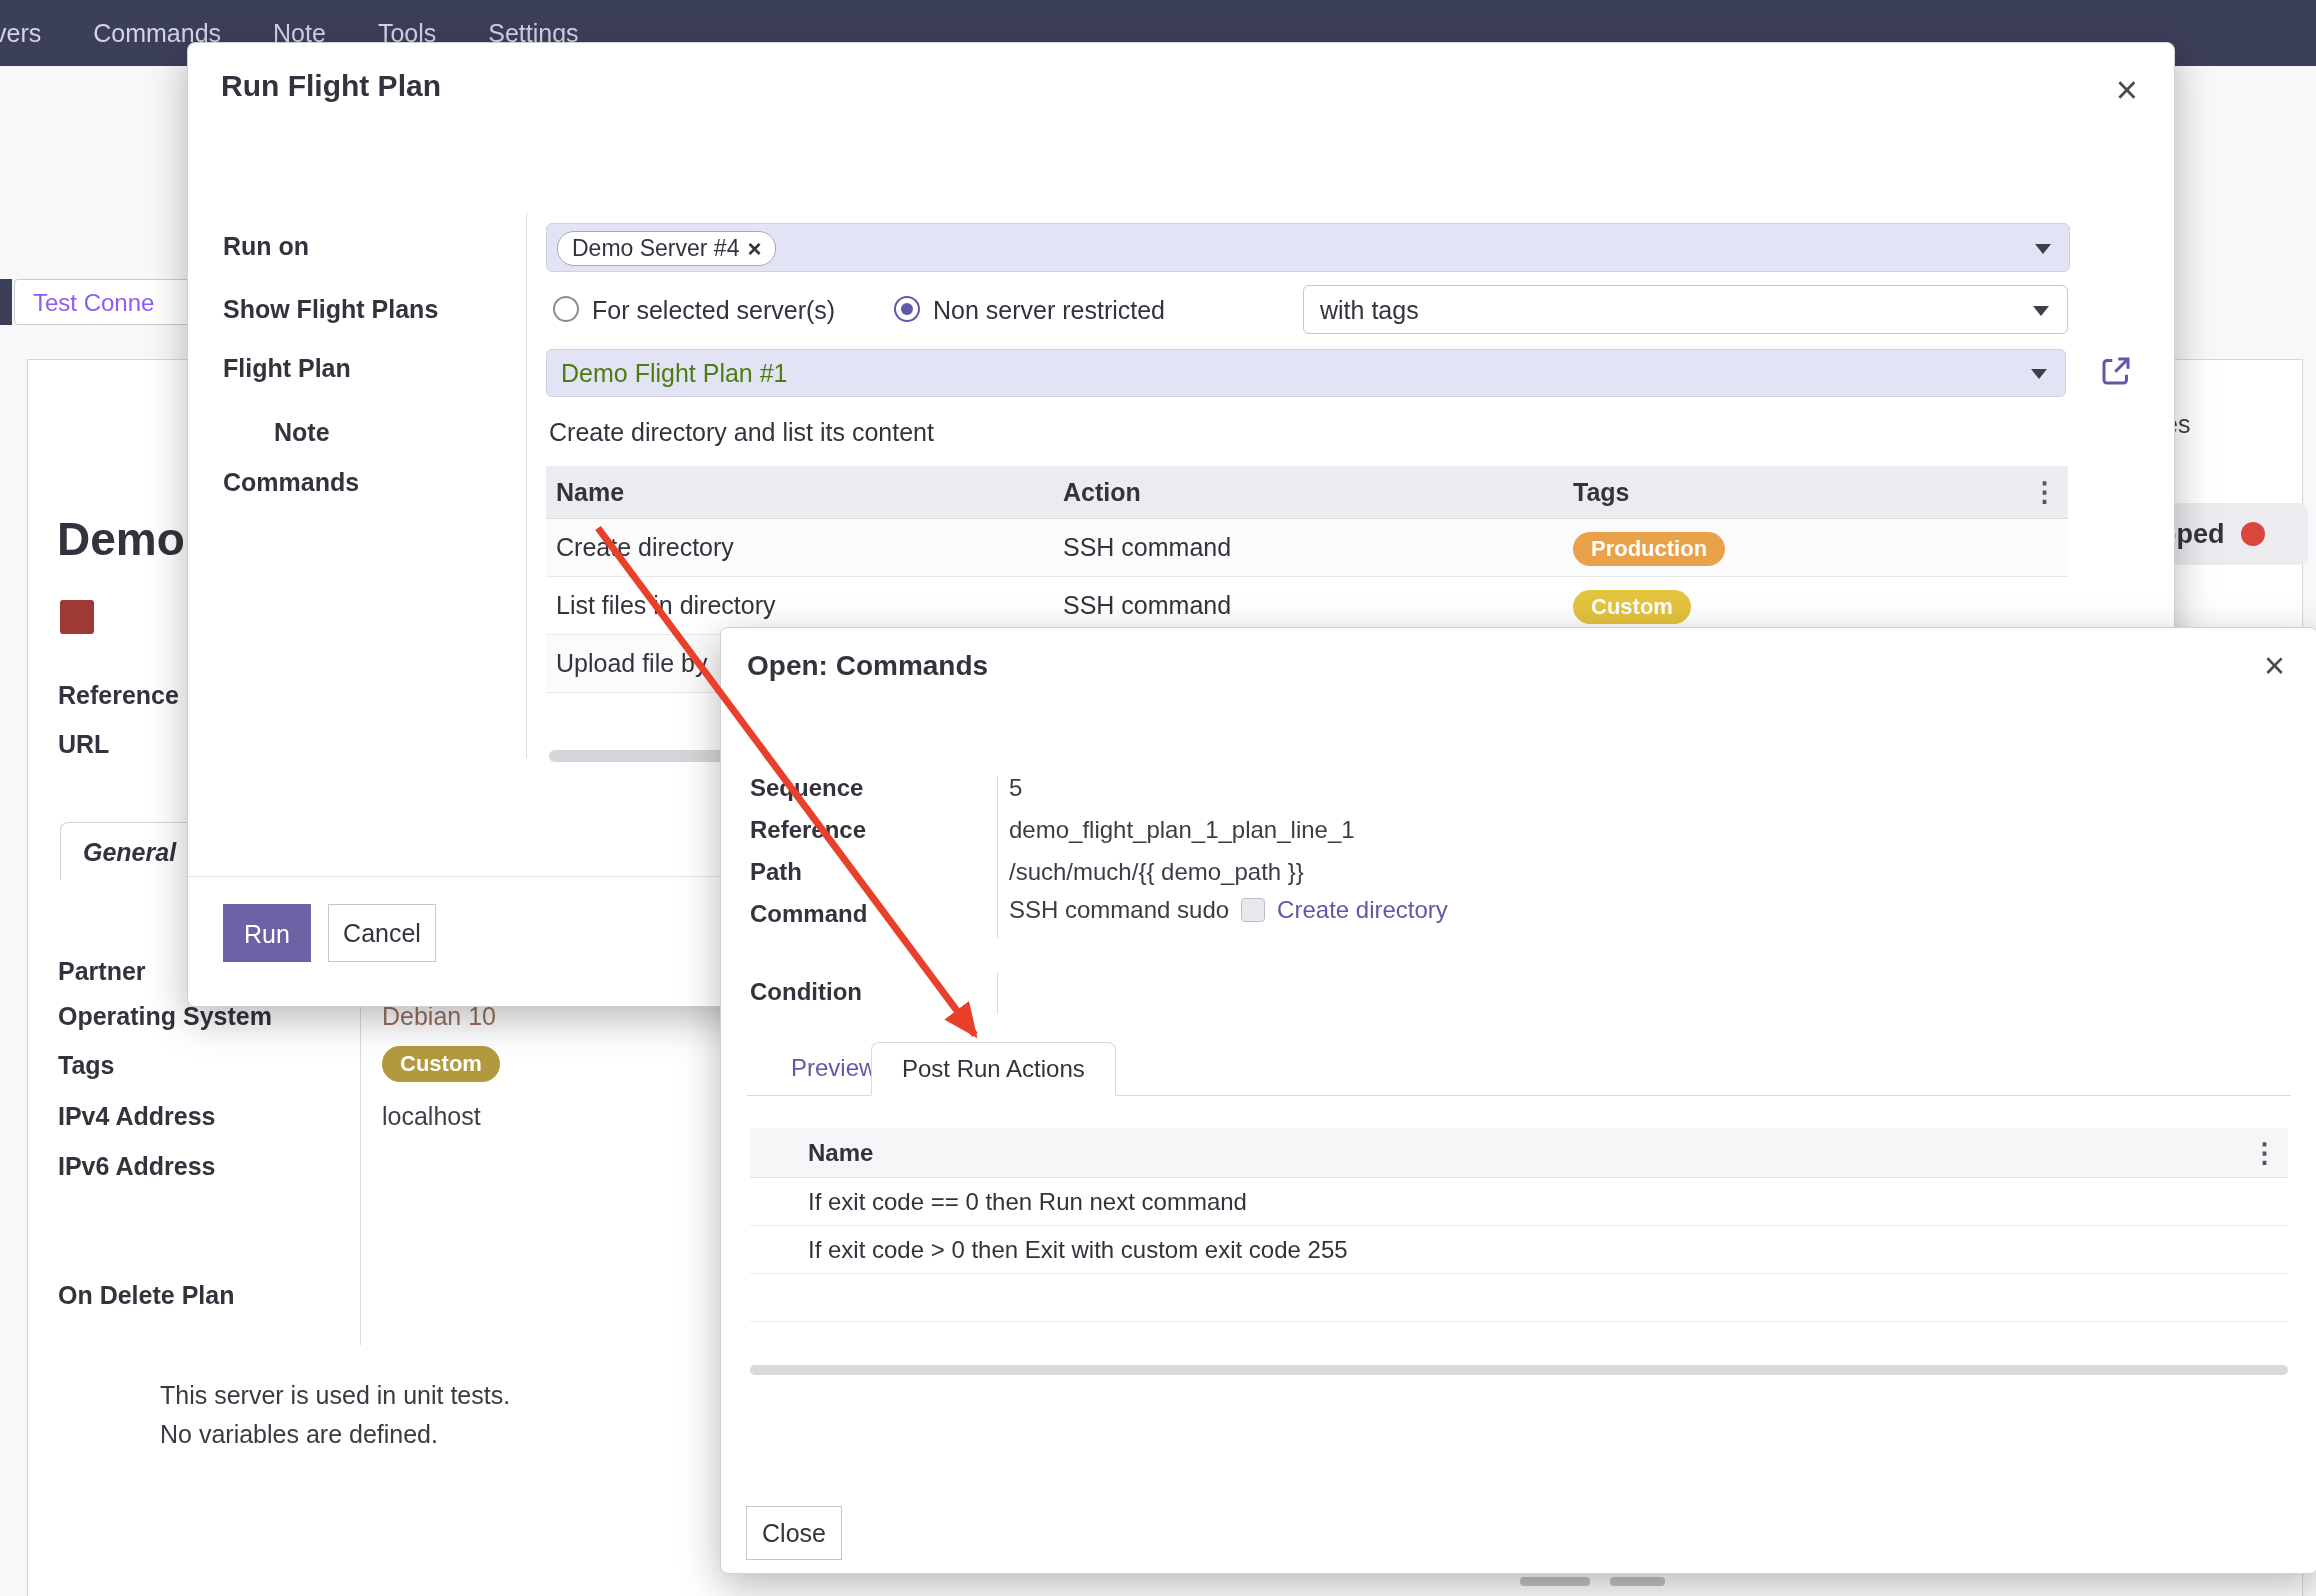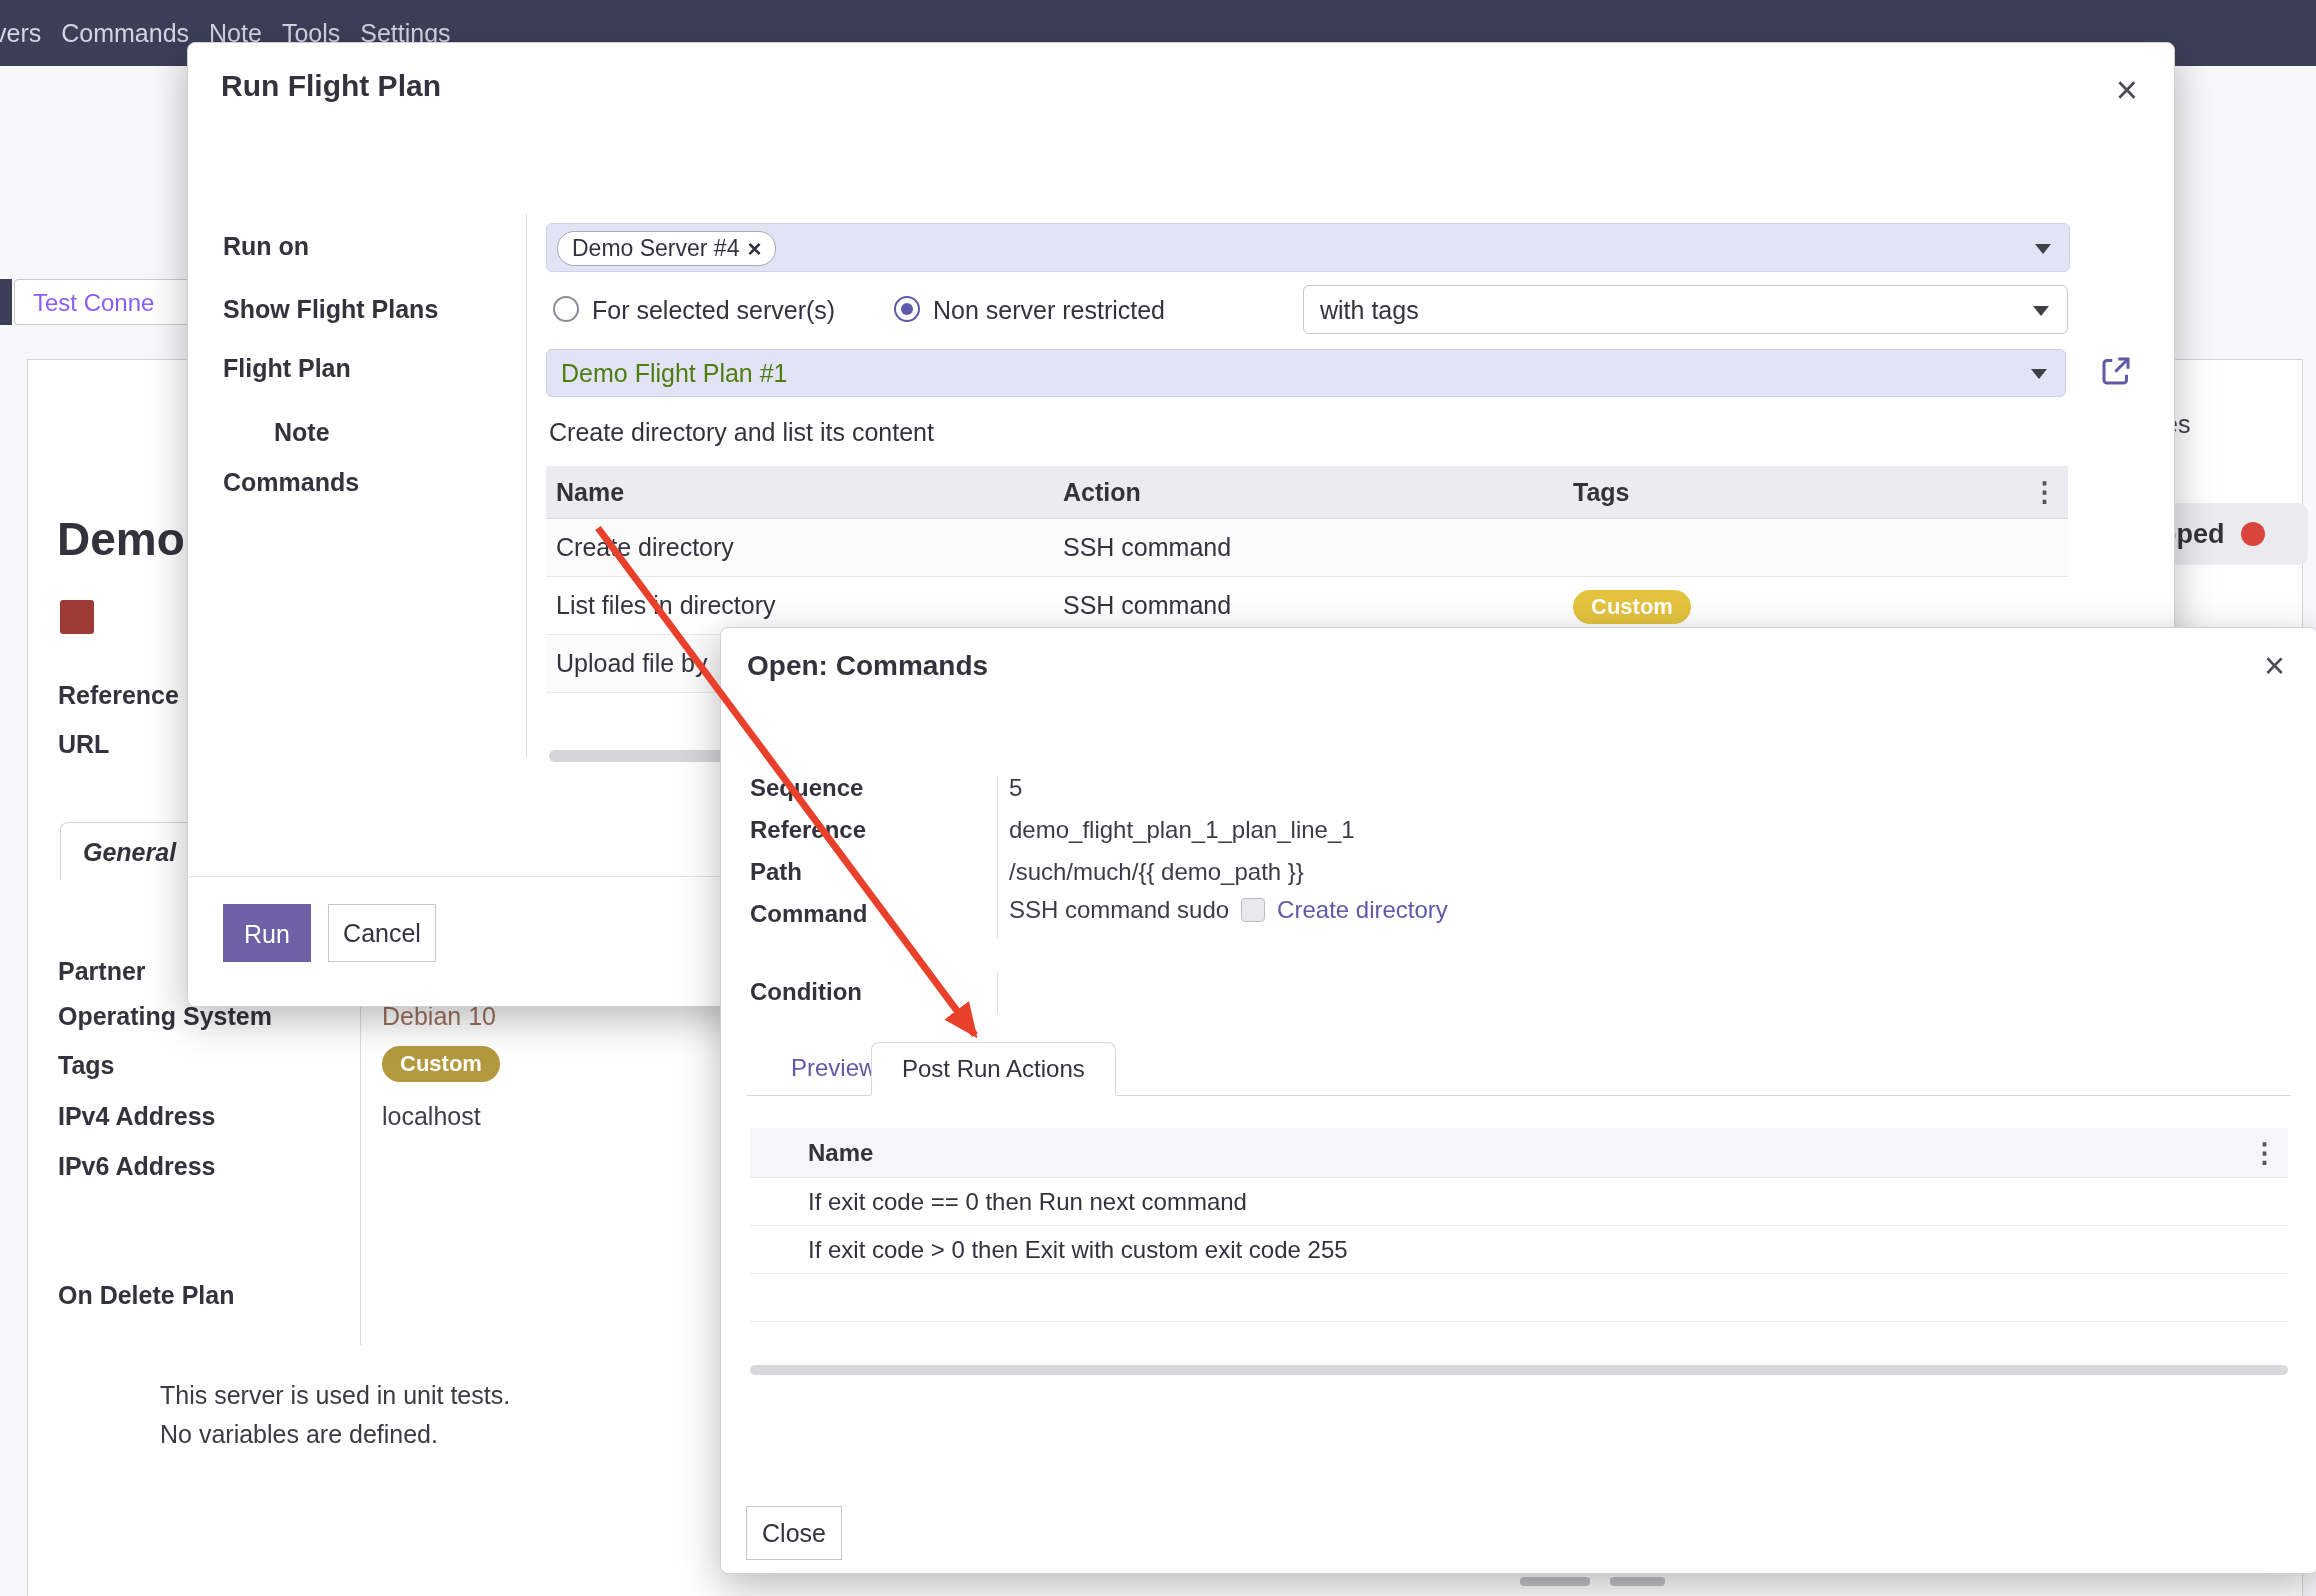--- a/index.html
+++ b/index.html
@@ -2,21 +2,21 @@
 <html><head>
 <meta charset="utf-8">
 <style>
   html,body{margin:0;padding:0;background:#f8f8fa;}
   .screen{position:relative;width:2316px;height:1596px;overflow:hidden;
           font-family:"Liberation Sans",sans-serif;color:#33333d;background:#f8f8fa;}
   .abs{position:absolute;}
 
   
   .topnav{position:absolute;left:0;top:0;width:2316px;height:66px;background:#3c3f58;
-          display:flex;align-items:center;gap:20px;z-index:3;color:#d3d4e4;font-size:25px;}
+          display:flex;align-items:center;gap:52px;z-index:3;color:#d3d4e4;font-size:25px;}
   .nav-item{line-height:66px;white-space:nowrap;cursor:pointer;}
   .nav-item:first-child{margin-left:-6px;}
 
   
   .dark-sliver{position:absolute;left:0;top:279px;width:12px;height:46px;background:#3c3f58;z-index:2;}
   .test-conn-btn{position:absolute;left:14px;top:279px;height:46px;width:212px;overflow:hidden;
                  background:#fff;border:1px solid #c9c9ce;border-radius:4px;font-size:24px;color:#8b5cf6;
                  line-height:46px;padding-left:18px;box-sizing:border-box;z-index:2;white-space:nowrap;}
   .content-card{position:absolute;left:27px;top:359px;width:2274px;height:1260px;background:#fff;
                 border:1px solid #d6d6da;z-index:1;}
@@ -228,20 +228,23 @@
     <div class="abs tbl1">
       <div class="hd">
         <div class="c-name">Name</div>
         <div class="c-action">Action</div>
         <div class="c-tags">Tags</div>
         <span class="kebab">⋮</span>
       </div>
       <div class="row">
         <div class="c-name">Create directory</div>
         <div class="c-action">SSH command</div>
+        <div class="c-tags">
+          <span class="pill pill-production">Production</span>
+        </div>
       </div>
       <div class="row">
         <div class="c-name">List files in directory</div>
         <div class="c-action">SSH command</div>
         <div class="c-tags">
           <span class="pill pill-custom">Custom</span>
         </div>
       </div>
       <div class="row">
         <div class="c-name">Upload file by</div>

